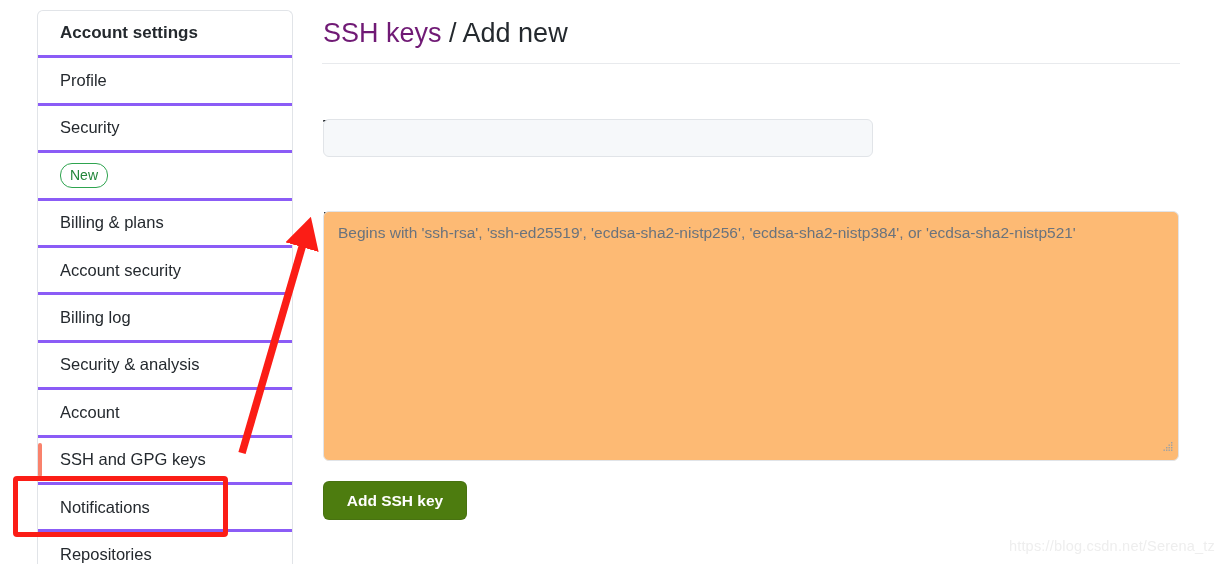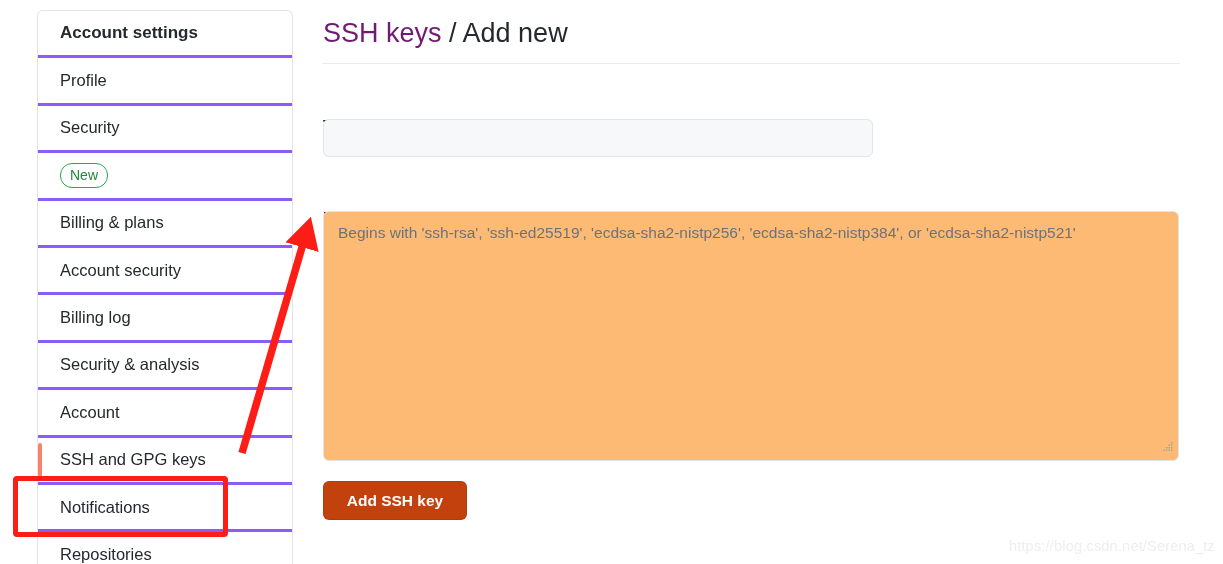--- a/index.html
+++ b/index.html
@@ -156,21 +156,21 @@
     height: 14px;
     pointer-events: none;
   }
 
   #add-ssh-key-button {
     position: absolute;
     left: 1px;
     top: 481px;
     width: 144px;
     height: 39px;
-    background: #c2410c;
+    background: #4d7c0f;
     border: 1px solid rgba(27,31,35,0.10);
     border-radius: 6px;
     color: #ffffff;
     font-family: "Liberation Sans", sans-serif;
     font-size: 15.5px;
     font-weight: bold;
     cursor: pointer;
     padding: 0;
   }
 

